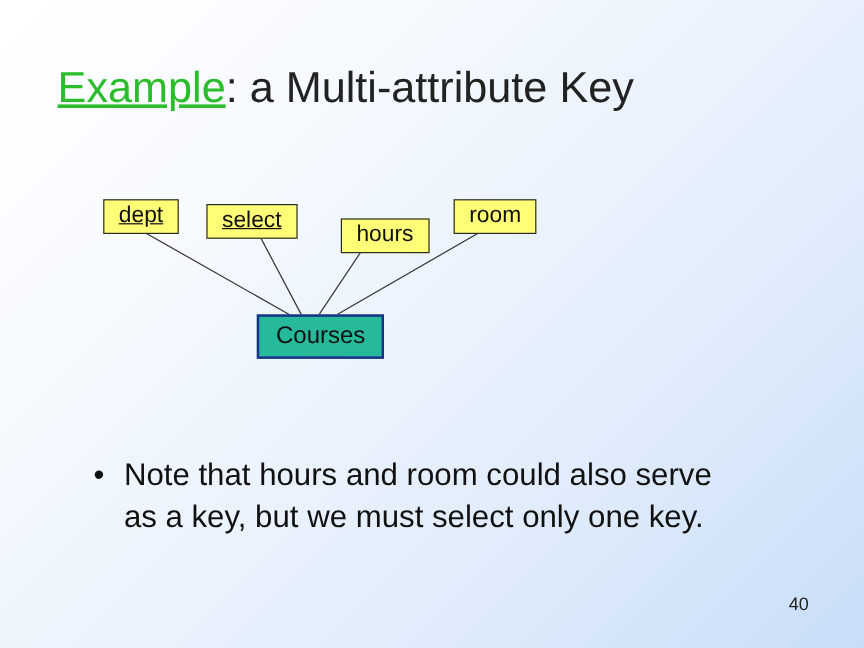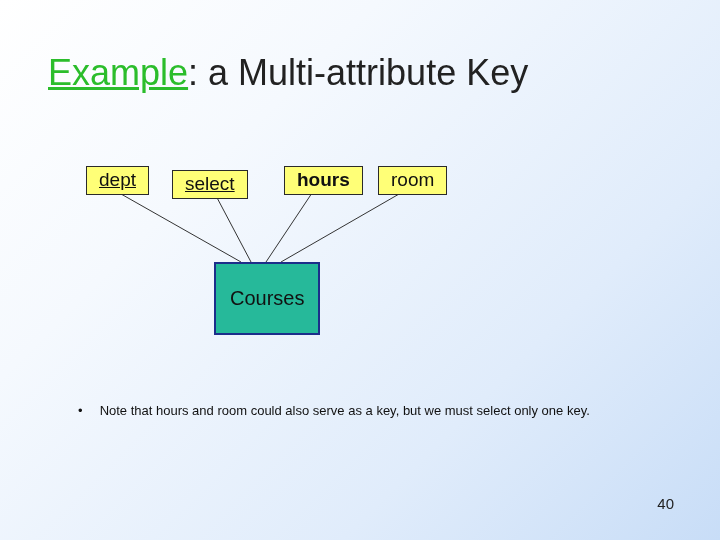--- a/index.html
+++ b/index.html
@@ -38,38 +38,37 @@
     padding: 2px 12px 3px 12px;
     color: #111;
     white-space: nowrap;
   }
   .attr.key { text-decoration: underline; }
   .entity {
     position: absolute;
     background: #26b99a;
     border: 2px solid #1c2e8a;
     font-size: 20px;
-    padding: 23px 14px;
+    padding: 5px 14px;
     color: #111;
   }
   svg.lines {
     position: absolute;
     top: 0; left: 0;
     width: 380px; height: 160px;
     pointer-events: none;
   }
   .note {
     position: absolute;
     top: 378px;
     left: 78px;
     width: 560px;
-    font-size: 13px;
+    font-size: 26px;
     line-height: 1.35;
     color: #111;
-    margin-top: 24px;
   }
   .note .bullet {
     display: inline-block;
     width: 18px;
     vertical-align: top;
   }
   .note .note-text {
     display: inline-block;
     width: 520px;
     vertical-align: top;
@@ -91,21 +90,21 @@
 
 <div class="diagram">
   <svg class="lines">
     <line x1="28" y1="28" x2="155" y2="100" stroke="#333" stroke-width="1"></line>
     <line x1="128" y1="30" x2="165" y2="100" stroke="#333" stroke-width="1"></line>
     <line x1="228" y1="28" x2="180" y2="100" stroke="#333" stroke-width="1"></line>
     <line x1="320" y1="28" x2="195" y2="100" stroke="#333" stroke-width="1"></line>
   </svg>
   <div class="attr key" style="left:0px; top:4px;"><span>dept</span></div>
   <div class="attr key" style="left:86px; top:8px;"><span>select</span></div>
-  <div class="attr" style="left:198px; top:4px;font-weight:bold;"><span>hours</span></div>
+  <div class="attr" style="left:198px; top:20px;"><span>hours</span></div>
   <div class="attr" style="left:292px; top:4px;"><span>room</span></div>
   <div class="entity" style="left:128px; top:100px;"><span>Courses</span></div>
 </div>
 
 <div class="note">
   <span class="bullet">•</span>
   <span class="note-text">Note that hours and room could also serve as a key, but we must select only one key.</span>
 </div>
 
 <div class="pagenum">40</div>

